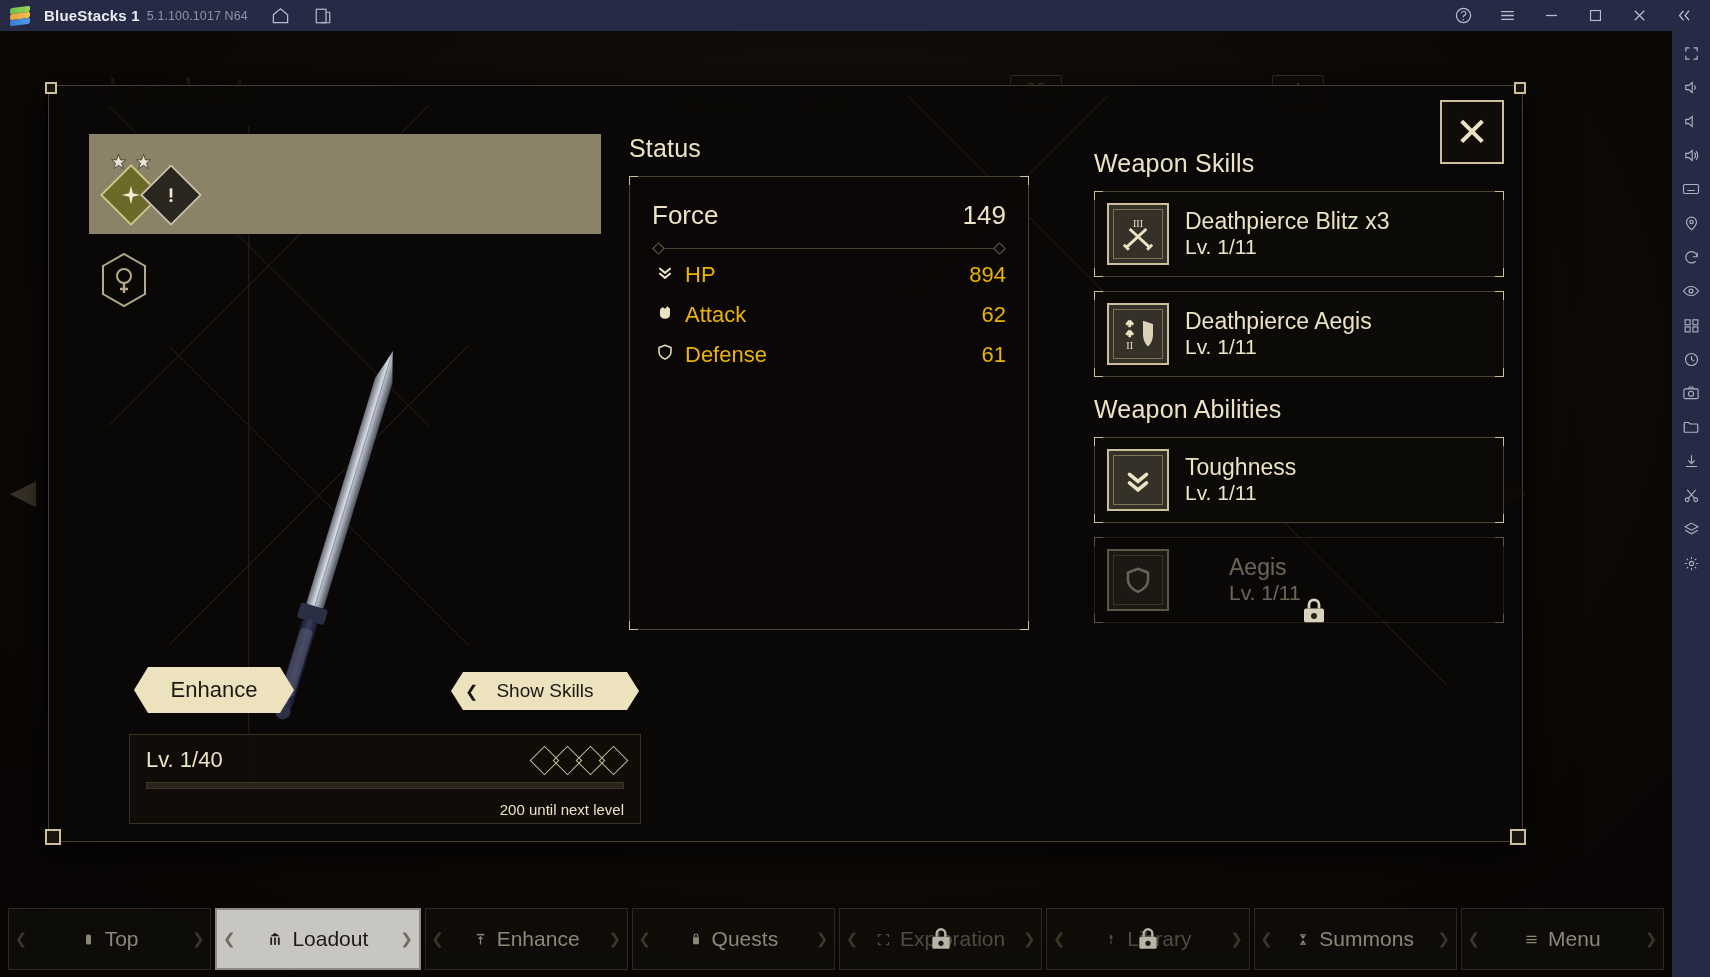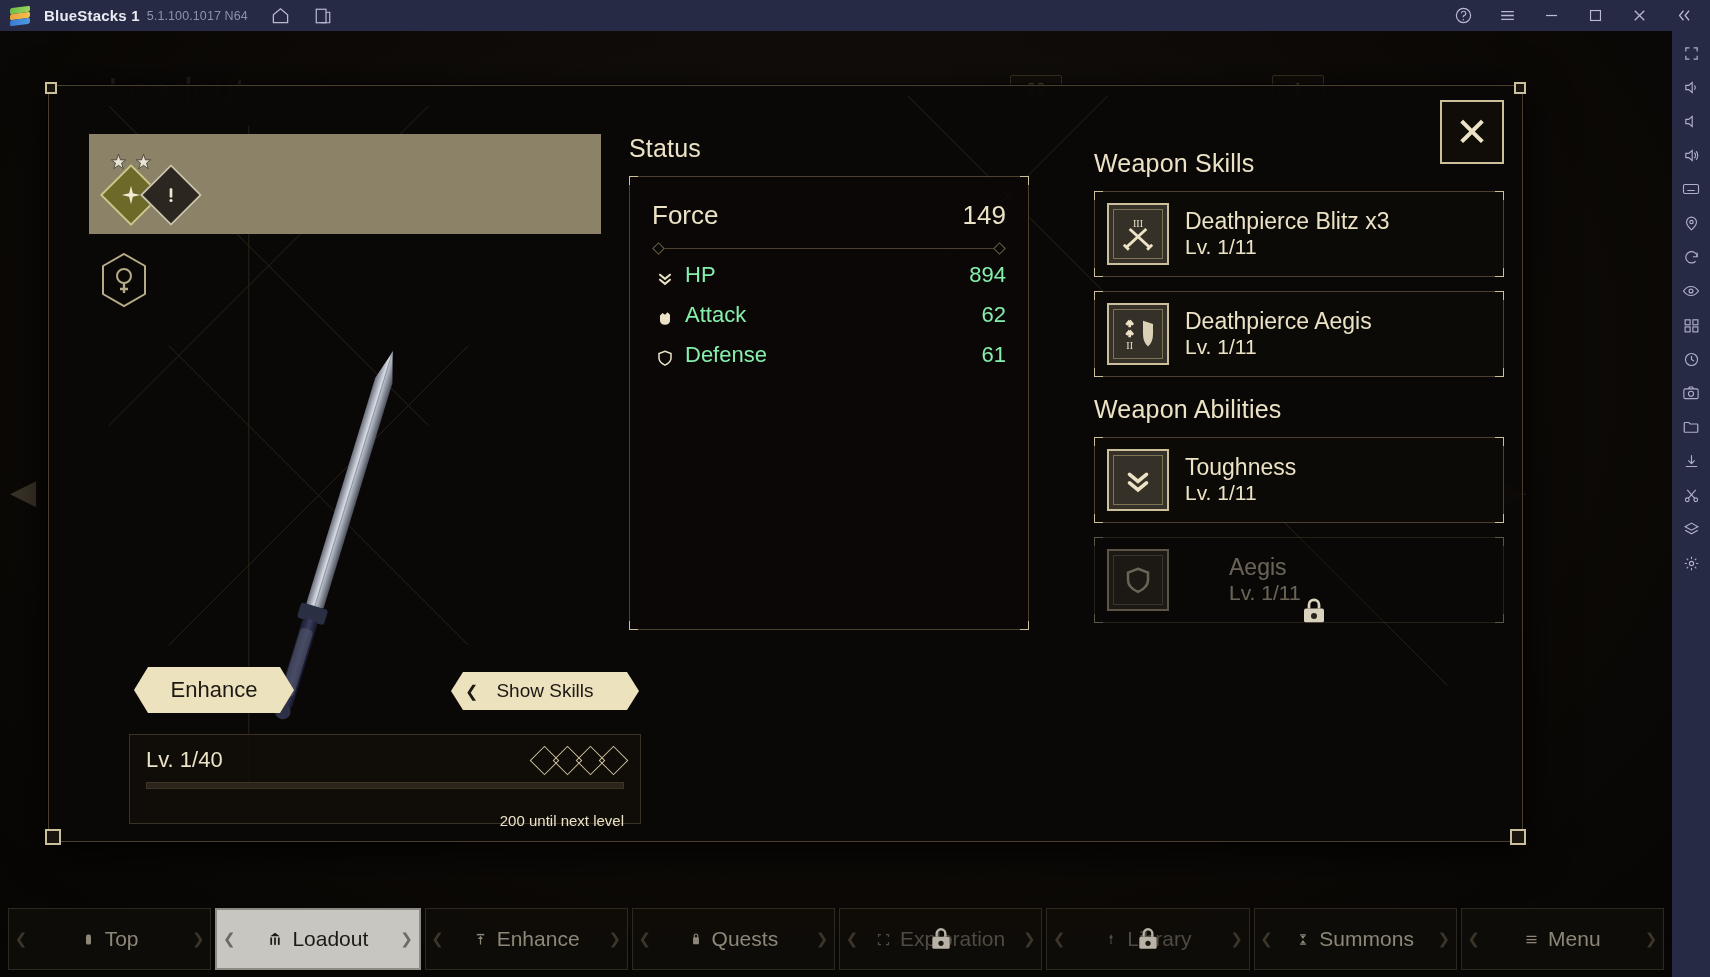--- a/index.html
+++ b/index.html
@@ -172,21 +172,21 @@
   .lvl-diamonds { display: flex; gap: 2px; }
   .lvl-diamonds i {
     width: 21px; height: 21px; border: 1.5px solid #cbbf9c; transform: rotate(45deg);
     display: block;
   }
   .lvl-bar {
     margin-top: 9px; height: 7px; background: #2a241b; border: 1px solid #3c3427;
     position: relative;
   }
   .lvl-bar > i { position: absolute; left: 0; top: 0; bottom: 0; background: #cdbf92; }
-  .lvl-next { text-align: right; font-size: 15px; color: #ece3c6; margin-top: 23px; }
+  .lvl-next { text-align: right; font-size: 15px; color: #ece3c6; margin-top: 12px; }
 
   
   .status-col { position: absolute; left: 580px; top: 48px; width: 400px; }
   .sec-title { font-size: 25px; color: #ece3c6; margin-bottom: 13px; letter-spacing: .2px; }
   .status-box {
     border: 1px solid #4c4030; height: 454px; padding: 16px 22px;
     background: rgba(10,8,6,.8); position: relative;
   }
   .status-box .bk { position:absolute; width:9px; height:9px; border:1px solid #cbbf9c; }
   .status-box .bk.a{ left:-1px; top:-1px; border-right:none; border-bottom:none; }
@@ -199,21 +199,21 @@
   }
   .divider { position: relative; height: 14px; }
   .divider .ln { position: absolute; left: 8px; right: 8px; top: 7px; height: 1px; background: #4c4030; }
   .divider i {
     position: absolute; width: 9px; height: 9px; border: 1px solid #6d6046; transform: rotate(45deg);
     top: 2.5px; background: #0a0806;
   }
   .divider i.l { left: 2px; }
   .divider i.r { right: 2px; }
   .stat-row {
-    display: flex; align-items: flex-end; font-size: 22px; color: #86efac;
+    display: flex; align-items: flex-start; font-size: 22px; color: #eab308;
     padding: 7px 0;
   }
   .stat-row .ico { width: 26px; display: flex; align-items: center; justify-content: center; margin-right: 7px; }
   .stat-row .lbl { flex: 1; }
   .stat-row .val { }
 
   
   .skills-col { position: absolute; left: 1005px; top: 63px; width: 410px; margin-left: 40px; }
   .skill-card {
     border: 1px solid #4c4030; height: 86px; margin-bottom: 14px;

